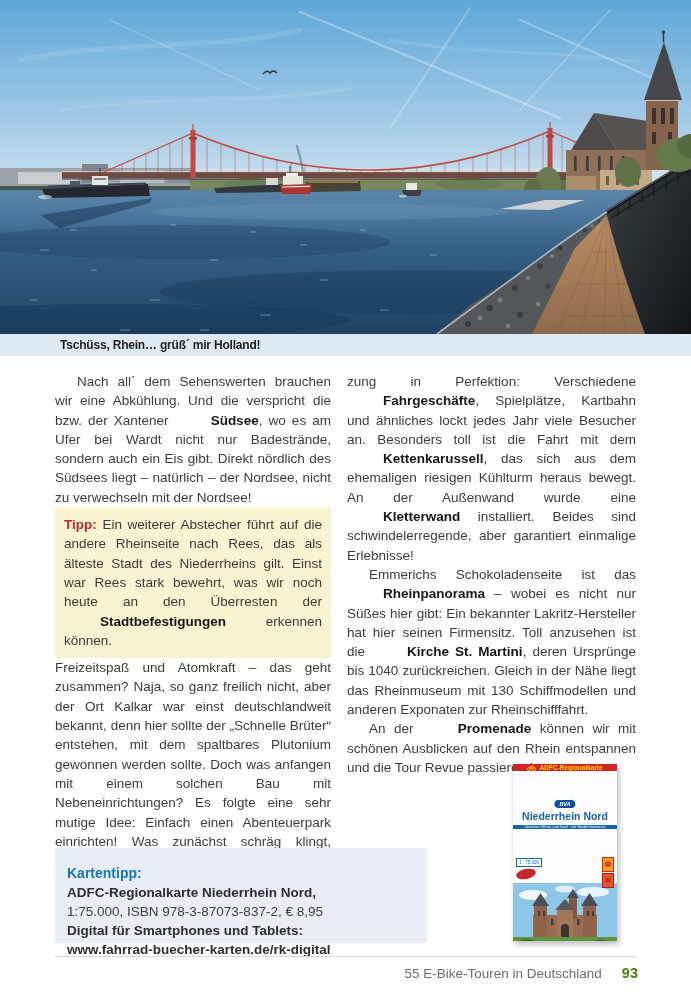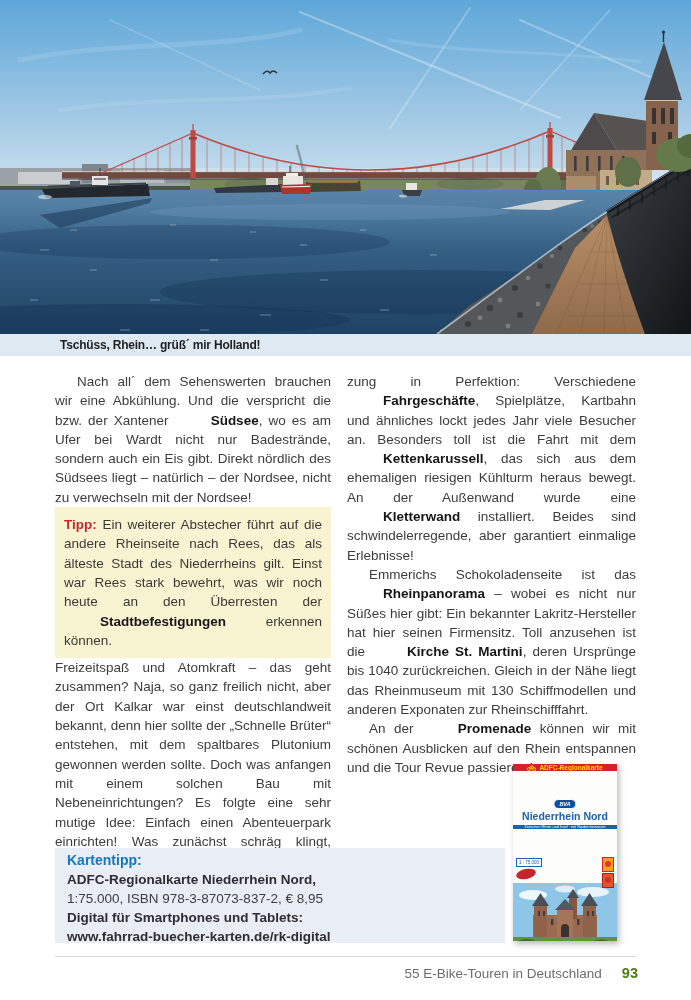--- a/index.html
+++ b/index.html
@@ -16,22 +16,22 @@
        text-align:justify;}
   .col p{margin:0;}
   .col b{color:#161616;padding-left:36px;}
   .col-left{left:55px;width:276px;}
   .col-right{left:347px;width:289px;}
   .indent{text-indent:22px;}
   
   .tip-box{background:#f8f3d0;margin:10px 0 9px 0;padding:8px 9px;color:#3b3a38;}
   .tip-box .tip-label{color:#c5282f;font-weight:bold;}
   
-  .karten-box{position:absolute;left:55px;top:848px;width:450px;height:95px;background:#e9edf6;
-        box-sizing:border-box;padding:3px 12px;font-size:13.5px;line-height:19px;color:#3d3d3f;}
+  .karten-box{position:absolute;left:55px;top:848px;width:372px;height:95px;background:#e9edf6;
+        box-sizing:border-box;padding:16px 12px;font-size:13.5px;line-height:19px;color:#3d3d3f;}
   .karten-box .kt-head{color:#1577bd;font-weight:bold;font-size:14px;}
   .kt-line.bold{font-weight:bold;color:#2e2e30;}
   
   .map-cover{position:absolute;left:513px;top:764px;width:104px;height:177px;background:#fdfdfb;
         box-shadow:2px 3px 6px rgba(0,0,0,.28);display:flex;flex-direction:column;overflow:hidden;gap:27px;}
   .mc-band{height:13px;background:#d2232a;display:flex;align-items:center;justify-content:center;gap:3px;}
   .mc-band span{color:#ffd800;font-size:6.5px;font-weight:bold;white-space:nowrap;}
   .mc-head{position:relative;height:31px;}
   .mc-bva{position:absolute;left:50%;top:1px;transform:translateX(-50%);background:#0f4f9e;border:1px solid #fff;
         color:#fff;font-size:5.5px;font-weight:bold;font-style:italic;border-radius:6px;padding:1px 5px;}

